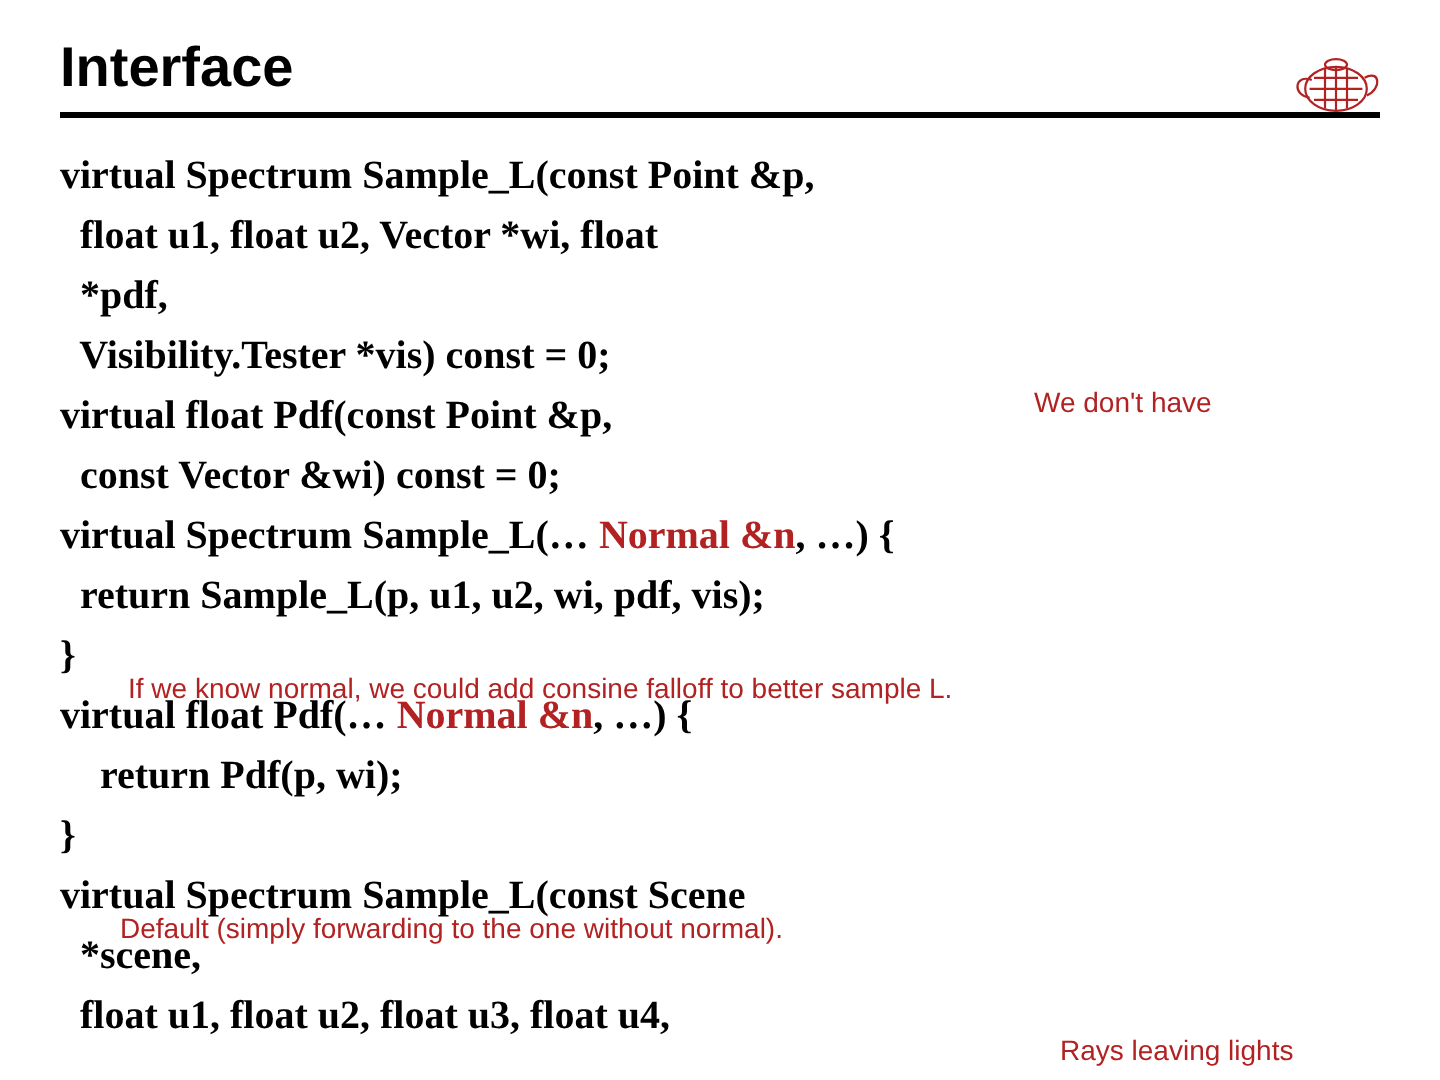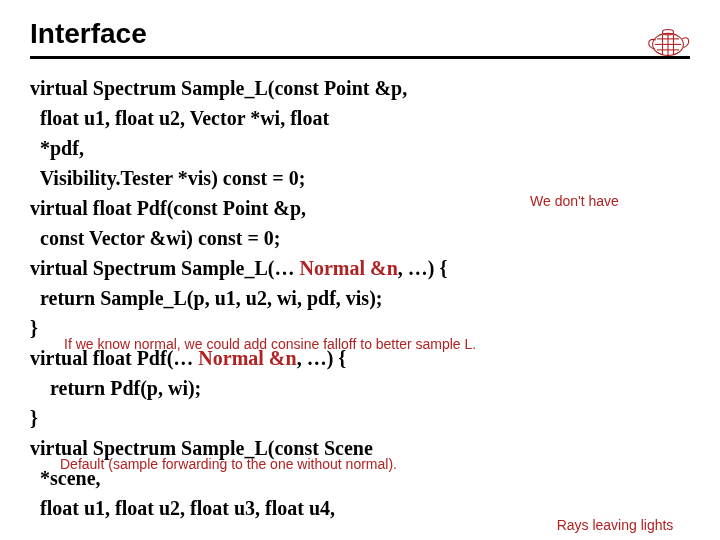--- a/index.html
+++ b/index.html
@@ -48,24 +48,24 @@
   .code .hi { font-weight: bold; color: #b22222; } 
   .annot {
     position: absolute;
     font-family: Verdana, Geneva, sans-serif;
     font-size: 14px;
     line-height: 17px;
     color: #b22222;
     font-weight: normal;
   }
   .annot .ul { text-decoration: underline; }
-  #annot1 { left: 530px; top: 134px; width: 170px; }
+  #annot1 { left: 517px; top: 134px; width: 170px; }
   #annot2 { left: 64px;  top: 277px; width: 630px; }
   #annot3 { left: 60px;  top: 397px; width: 620px; }
-  #annot4 { left: 530px; top: 458px; width: 170px; text-align: center; }
+  #annot4 { left: 530px; top: 458px; width: 170px; }
   .teapot {
     position: absolute;
     right: 22px;
     top: 18px;
     width: 60px;
     height: 44px;
   }
 </style>
 </head>
 <body>
@@ -106,17 +106,17 @@
 <span class="kw">    return Pdf(p, wi);</span>
 <span class="kw">}</span>
 <span class="kw">virtual Spectrum Sample_L(const Scene</span>
 <span class="kw">  *scene,</span>
 <span class="kw">  float u1, float u2, float u3, float u4,</span></div>
 
     <div id="annot1" class="annot">
       <span>We don't have</span><br>
     </div>
     <div id="annot2" class="annot">If we know normal, we could add consine falloff to better sample L.</div>
-    <div id="annot3" class="annot">Default (sample forwarding to the one without normal).</div>
+    <div id="annot3" class="annot">Default (simply forwarding to the one without normal).</div>
     <div id="annot4" class="annot">Rays leaving lights</div>
   </div>
 
 </div>
 
 </body></html>

